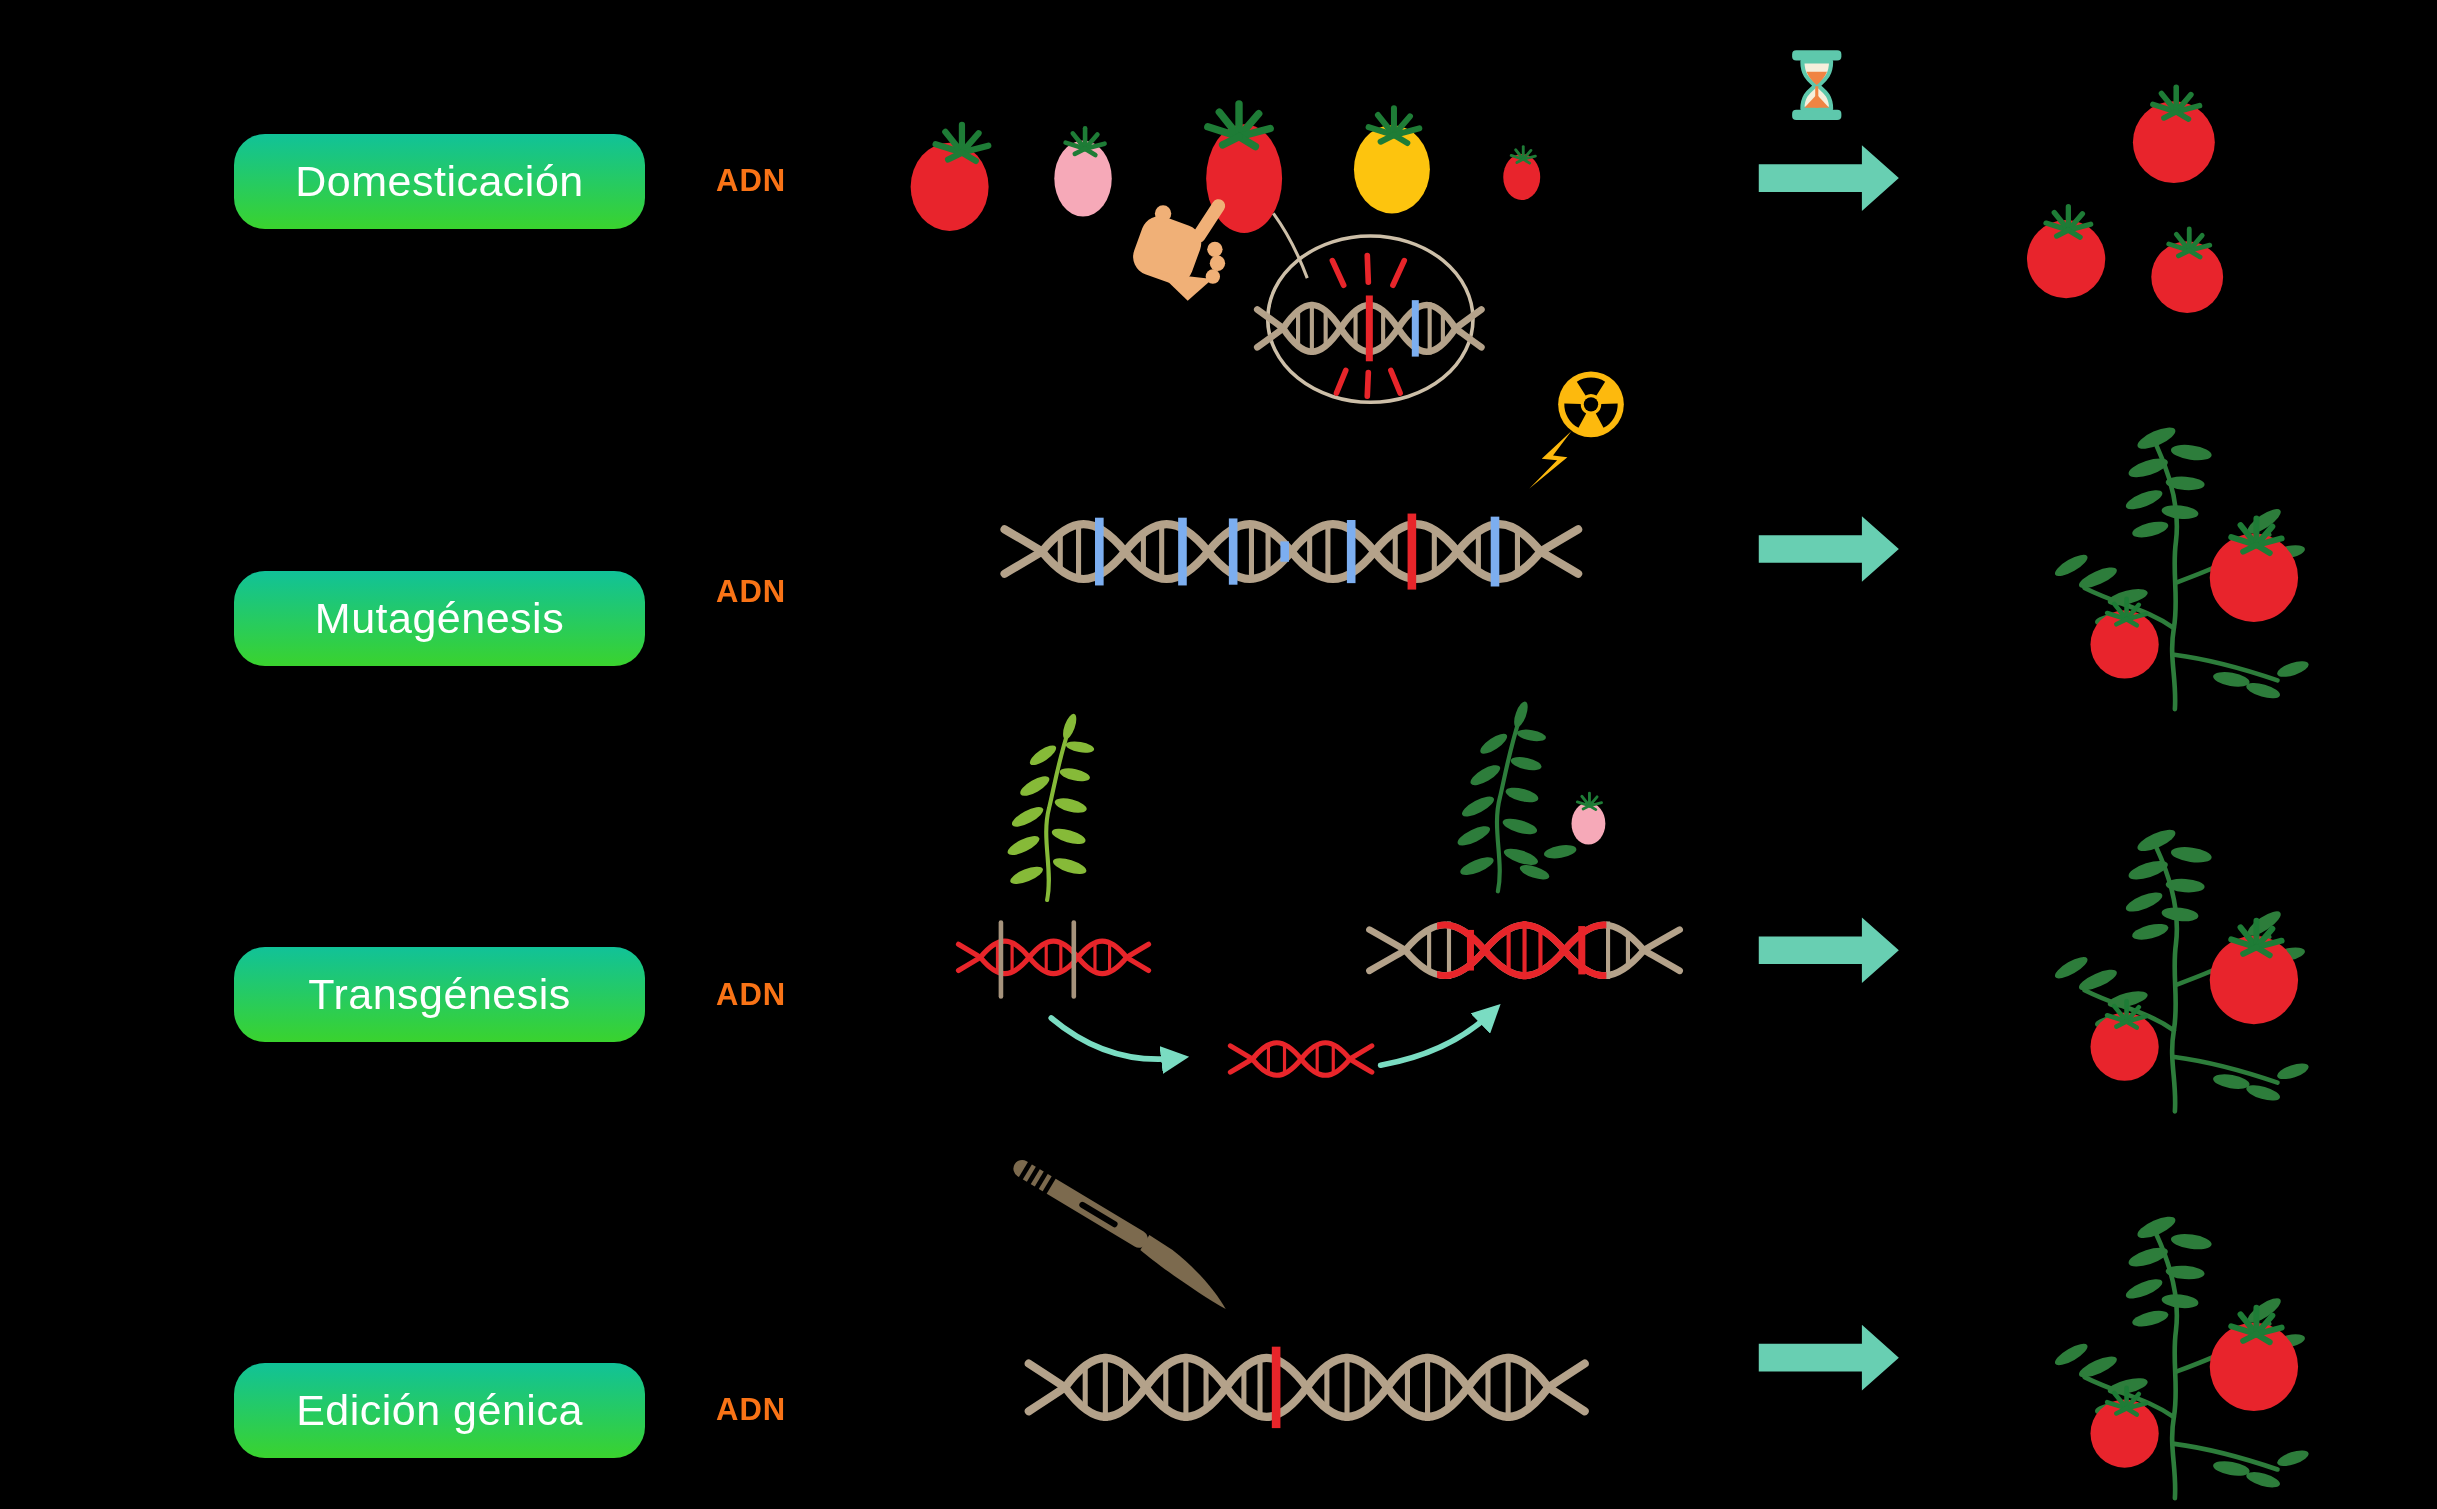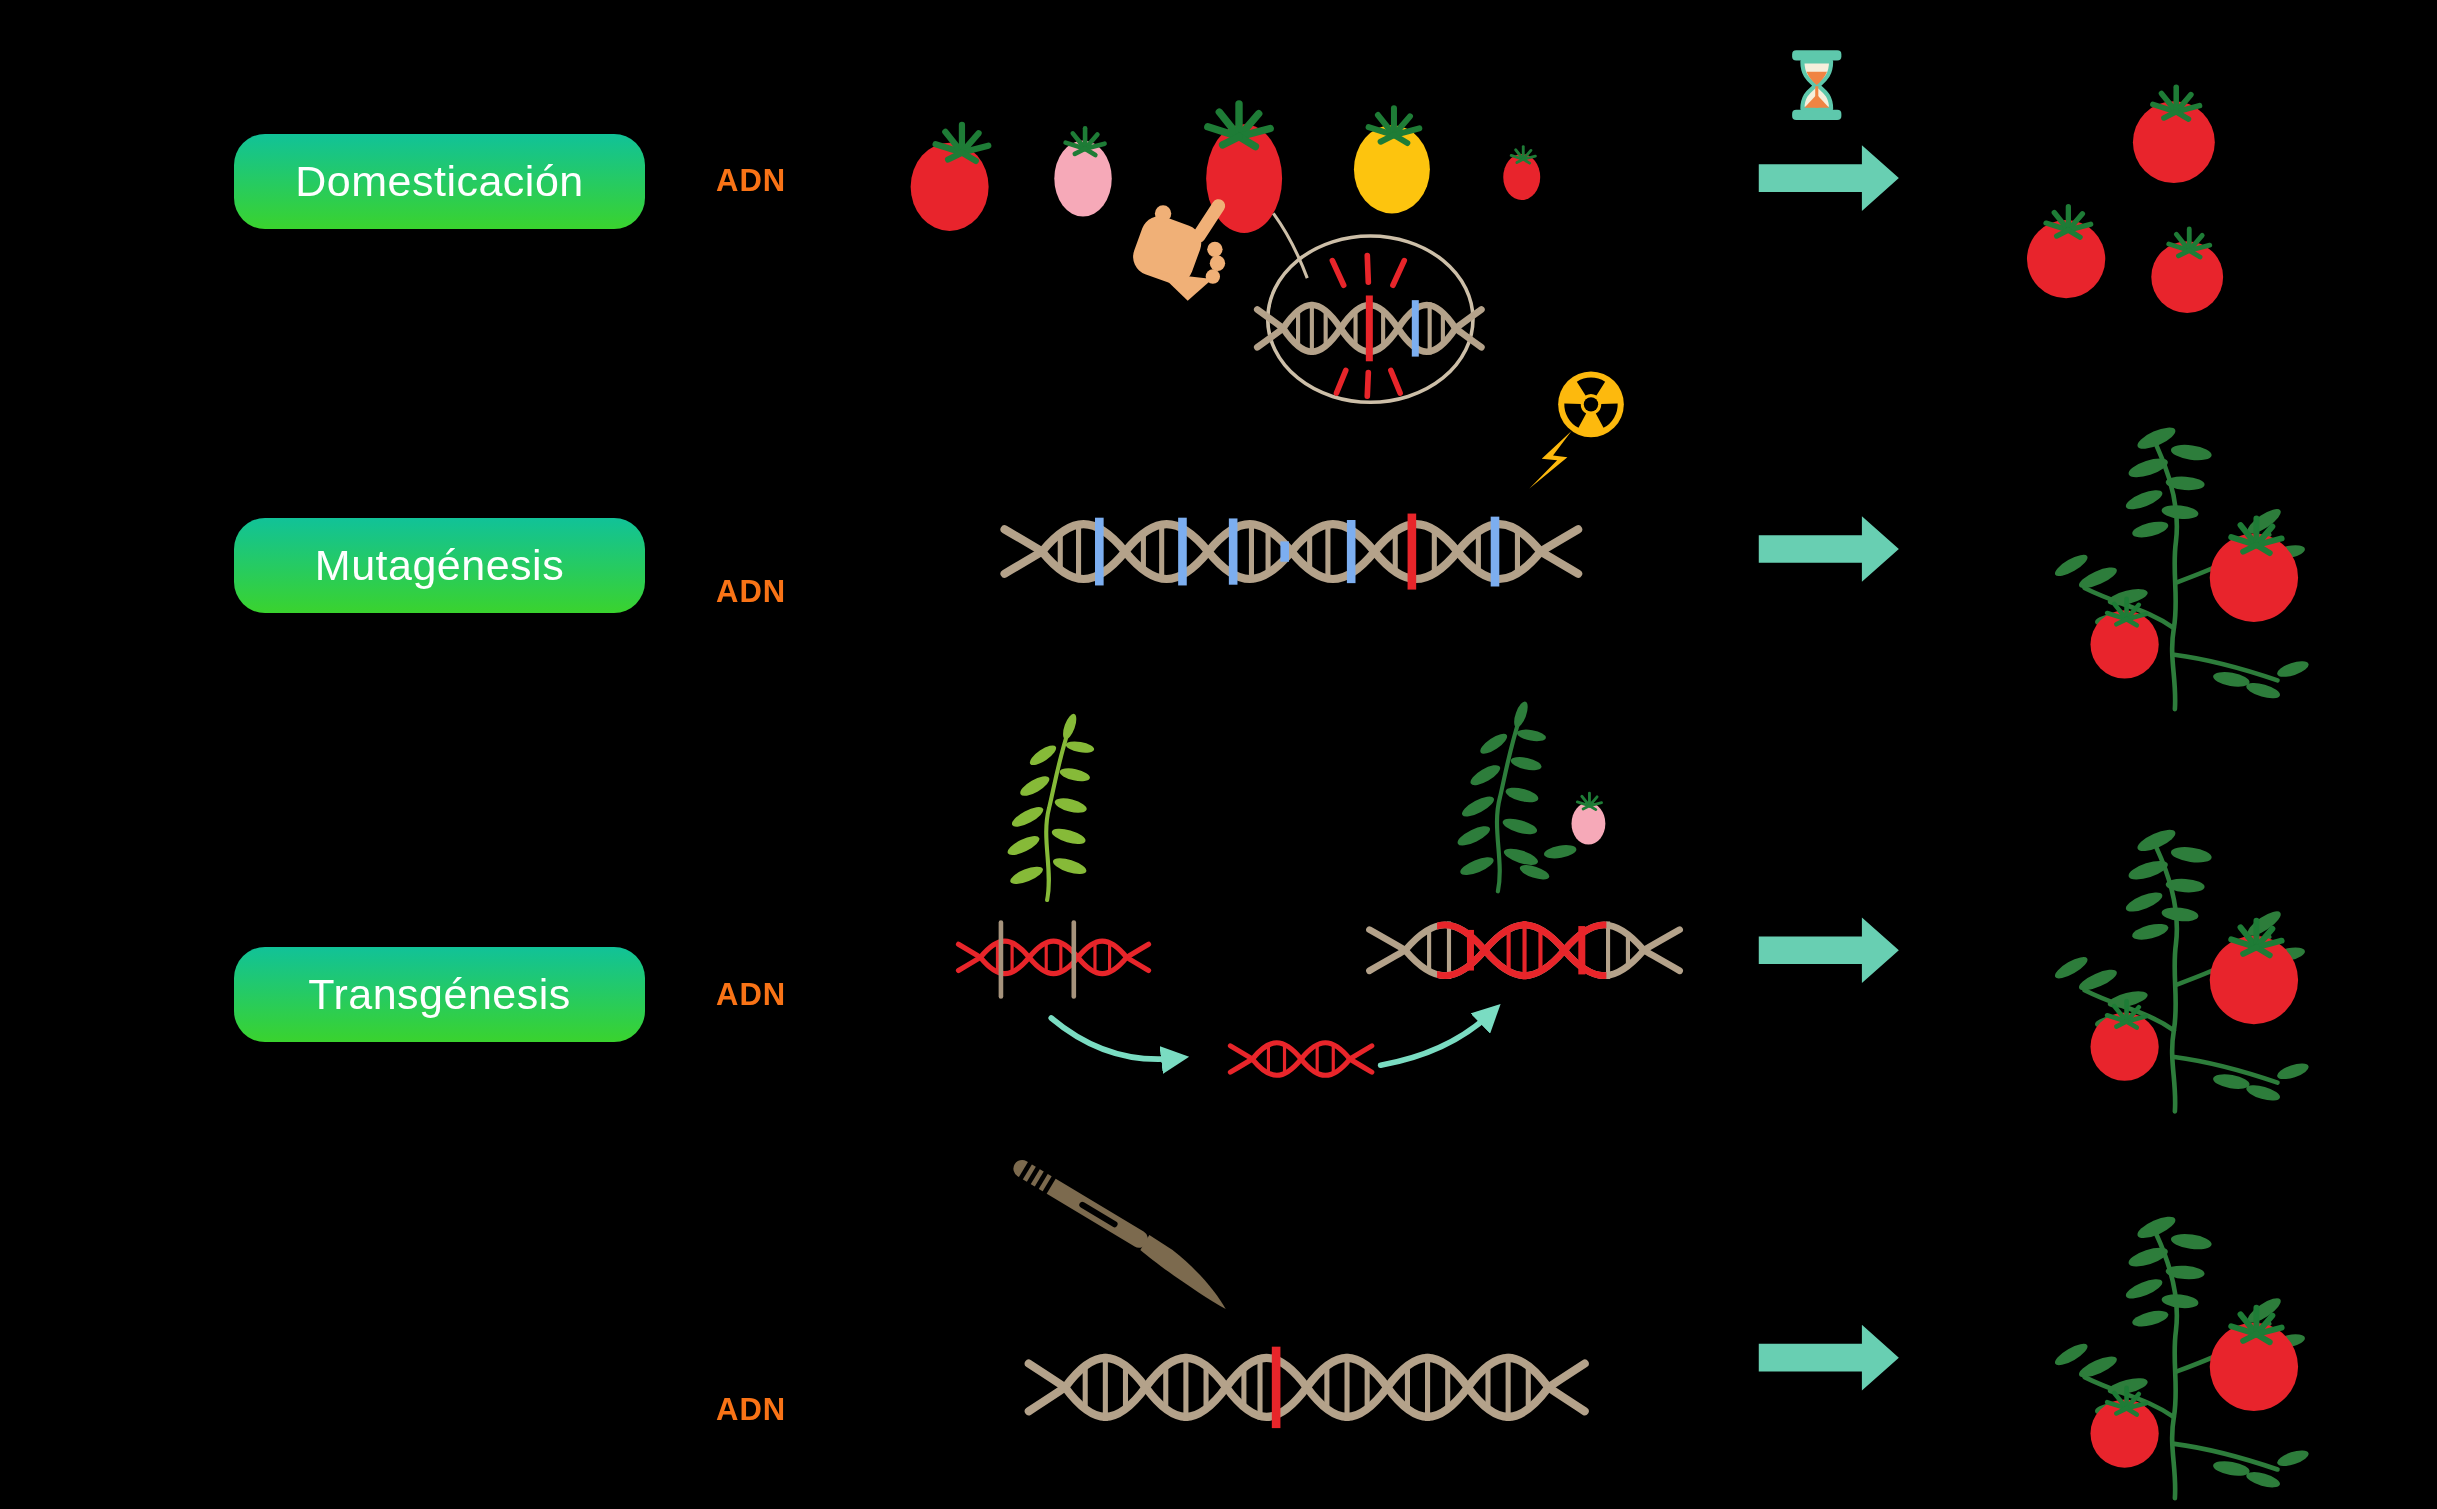--- a/index.html
+++ b/index.html
@@ -307,26 +307,29 @@
 
     <use href="#plant" transform="translate(3940,2322)" color="#2d7d3b"></use>
   </g>
 </svg>
 
 <div class="pill" style="top:134px">
   <span>Domesticación</span>
 </div>
 <div class="adn" style="top:158px">ADN</div>
 
-<div class="pill" style="top:518px">
+<div class="pill" style="top:571px">
   <span>Mutagénesis</span>
 </div>
 <div class="adn" style="top:569px">ADN</div>
 
 <div class="pill" style="top:947px">
   <span>Transgénesis</span>
 </div>
 <div class="adn" style="top:972px">ADN</div>
 
+<div class="pill" style="top:1363px">
+  <span>Edición génica</span>
+</div>
 <div class="adn" style="top:1387px">ADN</div>
 
 </div>
 
 
 </body></html>

